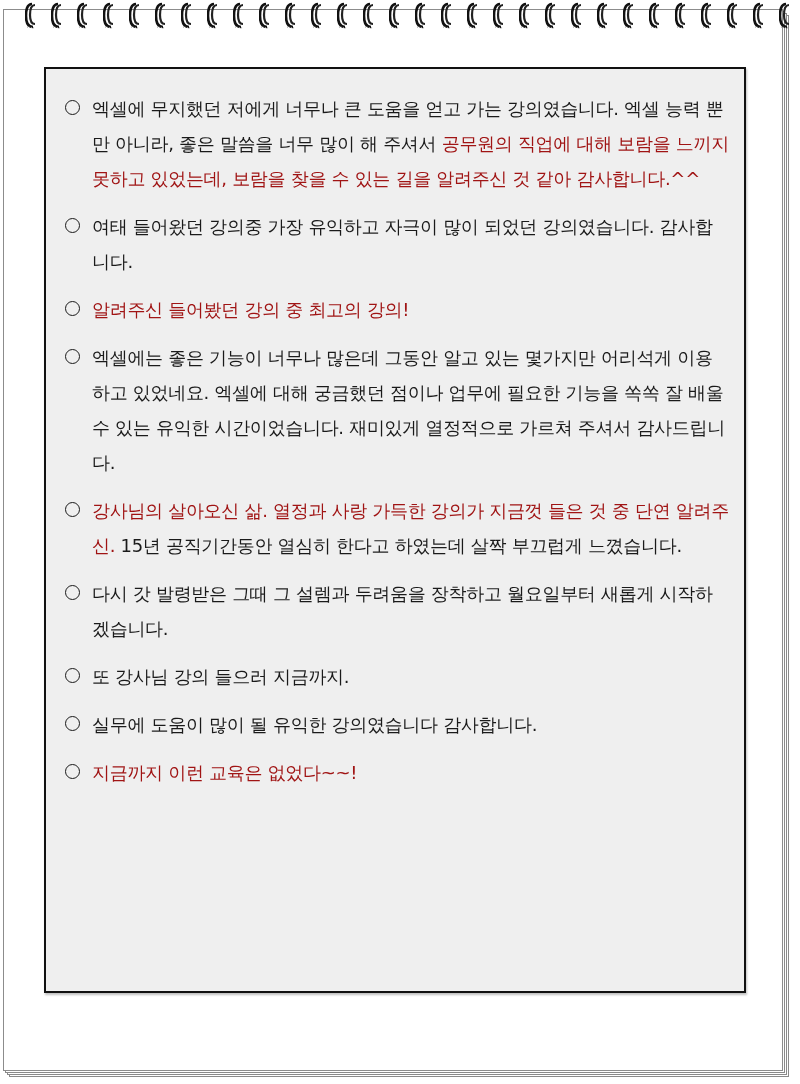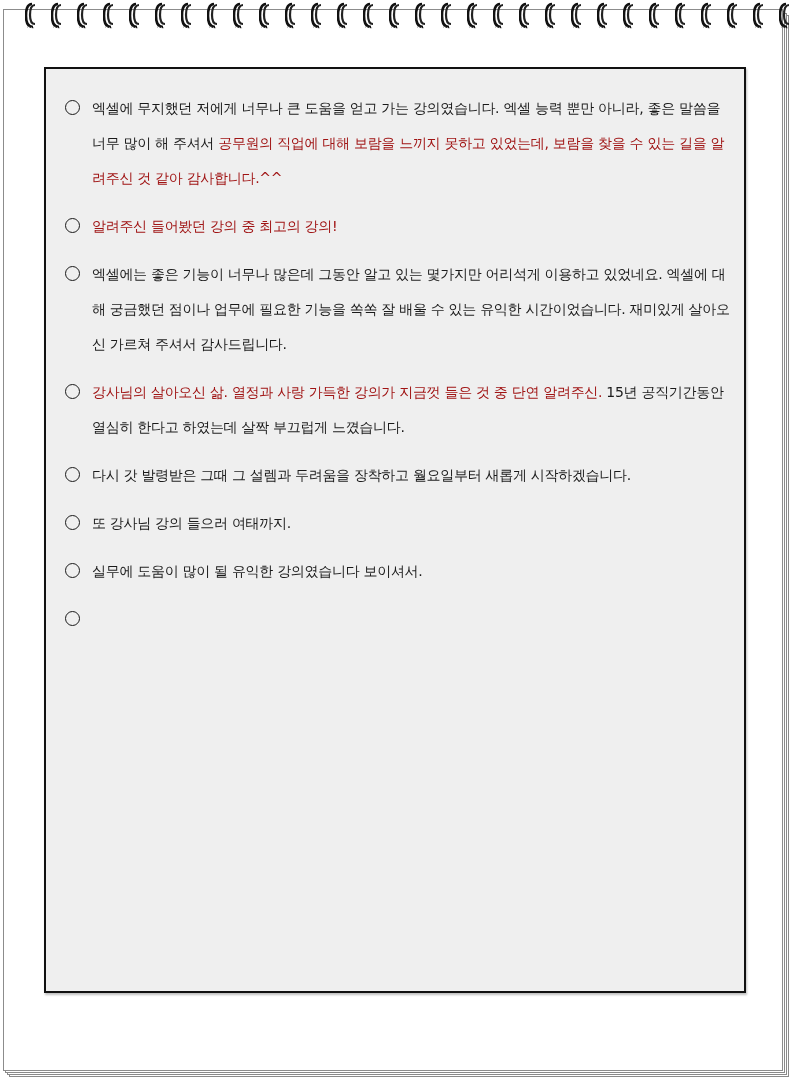--- a/index.html
+++ b/index.html
@@ -24,21 +24,21 @@
     .ring svg { display: block; }
     .content-box {
       position: absolute; left: 44px; top: 67px; width: 702px; height: 926px;
       background: #efefef; border: 2px solid #111;
       box-shadow: 1px 2px 2px rgba(0,0,0,0.25);
       box-sizing: border-box;
     }
     .list { position: absolute; left: 18px; top: 22px; right: 14px; margin: 0; padding: 0; list-style: none; }
     .item {
       position: relative; padding-left: 28px;
-      font-size: 14px; line-height: 35px; color: #1a1a1a;
+      font-size: 18px; line-height: 35px; color: #1a1a1a;
       margin-bottom: 13px; letter-spacing: -0.3px;
     }
     .bullet {
       position: absolute; left: 1px; top: 9px; width: 15px; height: 15px;
       border: 1.6px solid #1a1a1a; border-radius: 50%; box-sizing: border-box;
     }
     .red { color: #a01414; }
   </style>
 </head>
 <body>
@@ -259,21 +259,22 @@
         <path d="M7 2 C2 2 1 8 1 14 C1 20 3 25 8 25" fill="none" stroke="#111" stroke-width="2.6"></path>
         <path d="M10 3 C6 3 5 8 5 13 C5 18 6 22 10 22" fill="none" stroke="#222" stroke-width="2.2"></path>
         <path d="M2 25 L10 26" stroke="#999" stroke-width="1" stroke-dasharray="1,1"></path>
       </svg>
     </div>
   </div>
 
 <div class="content-box">
   <ul class="list" id="feedback-list">
     <li class="item"><span class="bullet"></span><span>엑셀에 무지했던 저에게 너무나 큰 도움을 얻고 가는 강의였습니다. 엑셀 능력 뿐만 아니라, 좋은 말씀을 너무 많이 해 주셔서 </span><span class="red">공무원의 직업에 대해 보람을 느끼지 못하고 있었는데, 보람을 찾을 수 있는 길을 알려주신 것 같아 감사합니다.^^</span></li>
+    <li class="item"><span class="bullet"></span><span>여태 들어왔던 강의중 가장 유익하고 자극이 많이 되었던 강의였습니다. 감사합니다.</span></li>
     <li class="item"><span class="bullet"></span><span class="red">알려주신 들어봤던 강의 중 최고의 강의!</span></li>
-    <li class="item"><span class="bullet"></span><span>엑셀에는 좋은 기능이 너무나 많은데 그동안 알고 있는 몇가지만 어리석게 이용하고 있었네요. 엑셀에 대해 궁금했던 점이나 업무에 필요한 기능을 쏙쏙 잘 배울  수 있는 유익한 시간이었습니다. 재미있게 살아오신 가르쳐 주셔서 감사드립니다.</span></li>
+    <li class="item"><span class="bullet"></span><span>엑셀에는 좋은 기능이 너무나 많은데 그동안 알고 있는 몇가지만 어리석게 이용하고 있었네요. 엑셀에 대해 궁금했던 점이나 업무에 필요한 기능을 쏙쏙 잘 배울  수 있는 유익한 시간이었습니다. 재미있게 열정적으로 가르쳐 주셔서 감사드립니다.</span></li>
     <li class="item"><span class="bullet"></span><span class="red">강사님의 살아오신 삶. 열정과 사랑 가득한 강의가 지금껏 들은 것 중 단연 알려주신.</span><span> 15년 공직기간동안 열심히 한다고 하였는데 살짝 부끄럽게 느꼈습니다.</span></li>
     <li class="item"><span class="bullet"></span><span>다시 갓 발령받은 그때 그 설렘과 두려움을 장착하고 월요일부터 새롭게 시작하겠습니다.</span></li>
-    <li class="item"><span class="bullet"></span><span>또 강사님 강의 들으러 여태까지.</span></li>
-    <li class="item"><span class="bullet"></span><span>실무에 도움이 많이 될 유익한 강의였습니다 보이셔서.</span></li>
-    <li class="item"><span class="bullet"></span></li>
+    <li class="item"><span class="bullet"></span><span>또 강사님 강의 들으러 지금까지.</span></li>
+    <li class="item"><span class="bullet"></span><span>실무에 도움이 많이 될 유익한 강의였습니다 감사합니다.</span></li>
+    <li class="item"><span class="bullet"></span><span class="red">지금까지 이런 교육은 없었다~~!</span></li>
   </ul>
 </div>
 
 </body></html>

